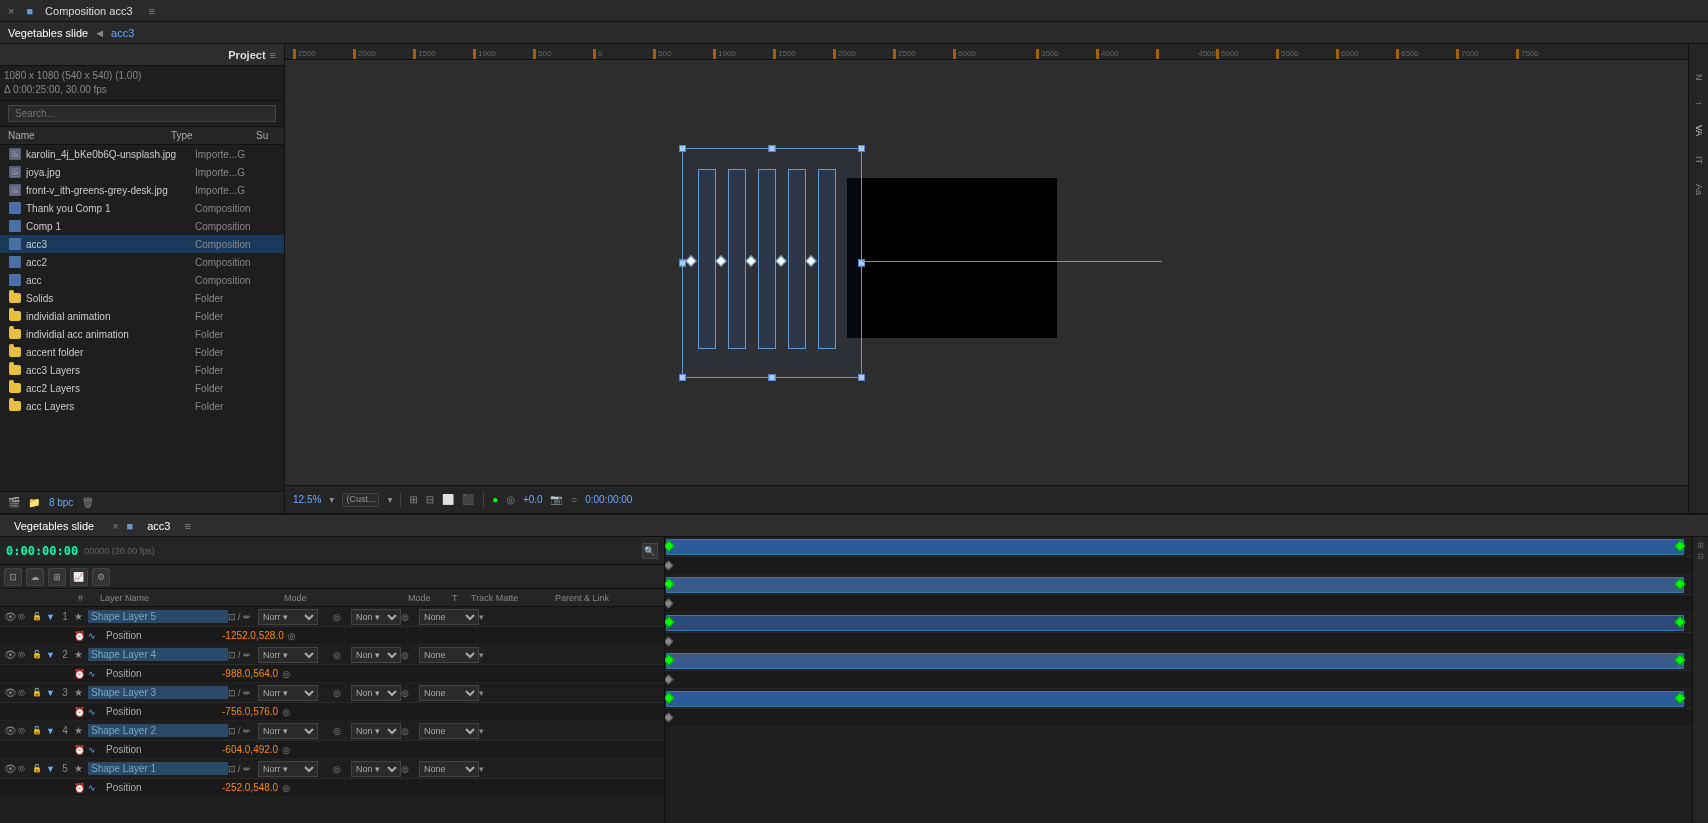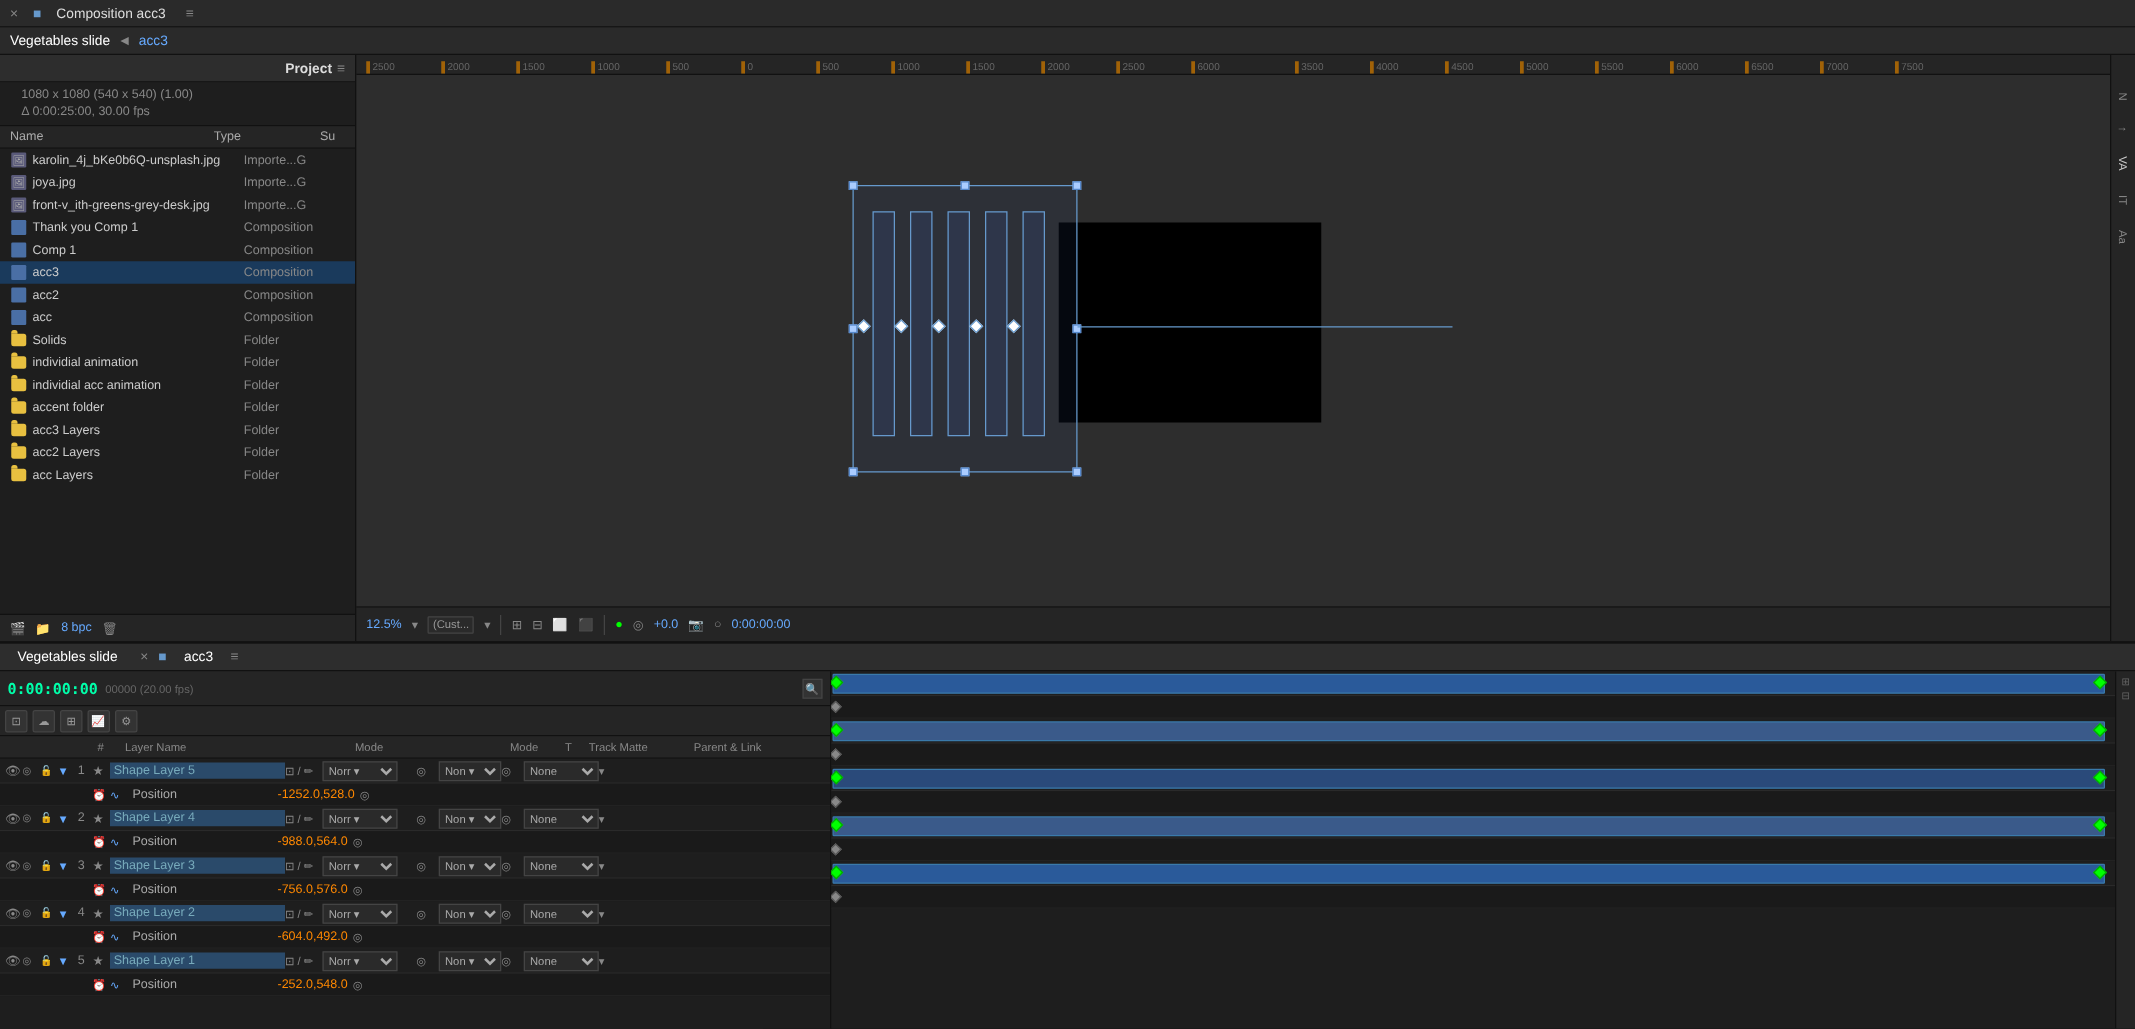--- a/index.html
+++ b/index.html
@@ -52,21 +52,21 @@
       padding: 0 8px;
       gap: 4px;
       border-bottom: 1px solid #111;
       font-size: 11px;
       color: #bbb;
       justify-content: flex-end;
     }
     .project-header span { color: #ddd; font-weight: bold; }
 
     .info-bar {
-      padding: 3px 17px;
+      padding: 3px 4px;
       font-size: 10px;
       color: #888;
       background: #1e1e1e;
       border-bottom: 1px solid #111;
       line-height: 1.4;
     }
 
     .search-bar {
       display: flex;
       align-items: center;
@@ -645,20 +645,23 @@
     <div class="project-header">
       <span style="color:#ddd; font-weight:bold">Project</span>
       <span style="color:#888">≡</span>
     </div>
 
     <div class="info-bar">
       <div>1080 x 1080  (540 x 540) (1.00)</div>
       <div>Δ 0:00:25:00, 30.00 fps</div>
     </div>
 
+    <div class="search-bar">
+      <input class="search-input" type="text" placeholder="Search..." style="">
+    </div>
 
     <div class="project-list-header">
       <div class="col-name">Name</div>
       <div class="col-type">Type</div>
       <div class="col-sub">Su</div>
     </div>
 
     <div class="project-list" id="project-list">
         <div class="project-item">
           <div class="item-icon">
@@ -786,21 +789,21 @@
           <span class="ruler-tick" style="width: 60px;">500</span>
           <span class="ruler-tick" style="width: 60px;">0</span>
           <span class="ruler-tick" style="width: 60px;">500</span>
           <span class="ruler-tick" style="width: 60px;">1000</span>
           <span class="ruler-tick" style="width: 60px;">1500</span>
           <span class="ruler-tick" style="width: 60px;">2000</span>
           <span class="ruler-tick" style="width: 60px;">2500</span>
           <span class="ruler-tick" style="width: 60px;">6000</span>
           <span class="ruler-tick" style="width: 60px; margin-left: 23px;">3500</span>
           <span class="ruler-tick" style="width: 60px;">4000</span>
-          <span class="ruler-tick" style="width: 60px;">4500</span>
+          <span class="ruler-tick" style="width: 60px; text-align: right;">4500</span>
           <span class="ruler-tick" style="width: 60px;">5000</span>
           <span class="ruler-tick" style="width: 60px;">5500</span>
           <span class="ruler-tick" style="width: 60px;">6000</span>
           <span class="ruler-tick" style="width: 60px;">6500</span>
           <span class="ruler-tick" style="width: 60px;">7000</span>
           <span class="ruler-tick" style="width: 60px;">7500</span>
         </div>
     </div>
 
     <div class="viewport">

